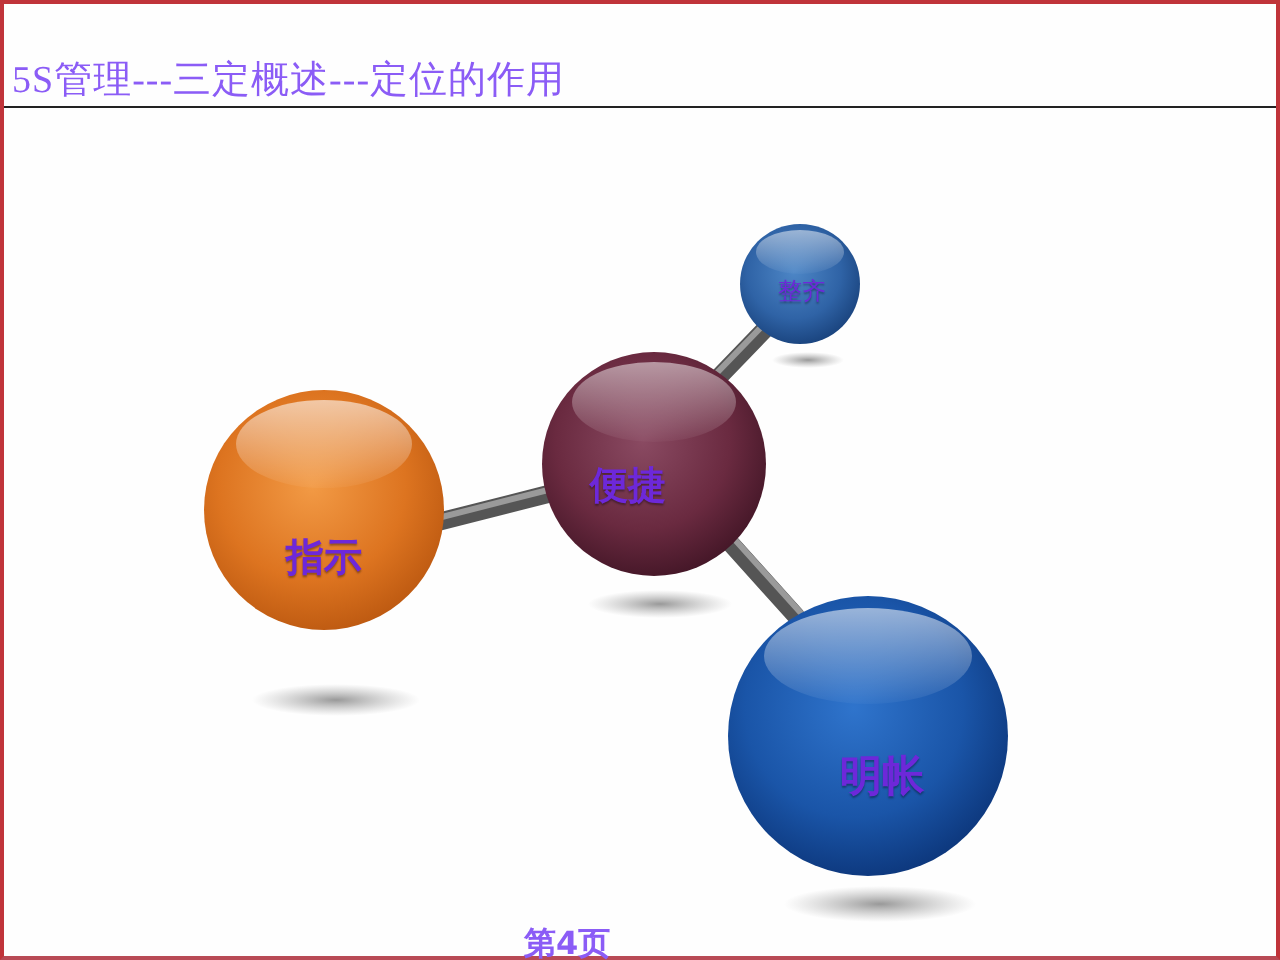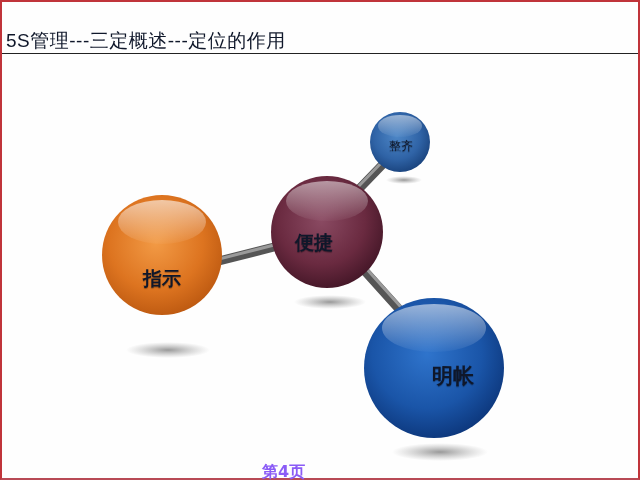--- a/index.html
+++ b/index.html
@@ -1,21 +1,21 @@
 <!DOCTYPE html>
 <html><head>
   <meta charset="utf-8">
   <style>
     html, body { margin: 0; padding: 0; }
     body { width: 640px; height: 480px; background: #ffffff; overflow: hidden; position: relative; font-family: "DejaVu Sans", sans-serif; }
     .slide { position: absolute; left: 0; top: 0; width: 640px; height: 480px; box-sizing: border-box; border: 2px solid #c0343a; border-bottom: 2px solid #b84a55; background: #fefefe; }
-    .title { position: absolute; left: 6px; top: 30px; font-family: Liberation Sans, sans-serif; font-size: 19px; color: #0f172a; letter-spacing: 0.5px; white-space: nowrap; line-height: 22px; }
+    .title { position: absolute; left: 6px; top: 30px; font-family: Liberation Serif, serif; font-size: 19px; color: #8b5cf6; letter-spacing: 0.5px; white-space: nowrap; line-height: 22px; }
     .title-rule { position: absolute; left: 2px; right: 2px; top: 53px; height: 1px; background: #222; }
     svg.diagram { position: absolute; left: 0; top: 0; }
-    .label { position: absolute; color: #0f172a; font-family: "DejaVu Sans", sans-serif; font-weight: bold; transform: translate(-50%, -50%); white-space: nowrap; text-shadow: 0 1px 1px rgba(0,0,0,0.35); }
+    .label { position: absolute; color: #6d28d9; font-family: "DejaVu Sans", sans-serif; font-weight: bold; transform: translate(-50%, -50%); white-space: nowrap; text-shadow: 0 1px 1px rgba(0,0,0,0.35); }
     .l-zhishi { font-size: 19px; }
     .l-bianjie { font-size: 19px; }
     .l-zhengqi { font-size: 12px; font-weight: normal; }
     .l-mingzhang { font-size: 21px; }
     .page-no { position: absolute; left: 262px; top: 462px; font-size: 16px; font-weight: bold; color: #8b5cf6; }
   </style>
 </head>
 <body>
 
 <div class="slide"></div>
@@ -84,15 +84,15 @@
   </g>
   <g>
     <circle cx="434" cy="368" r="70" fill="url(#g-blue-l)"></circle>
     <ellipse cx="434" cy="328" rx="52" ry="24" fill="url(#g-gloss)" opacity="0.65"></ellipse>
   </g>
 </svg>
 
 <div class="label l-zhishi" style="left:162px; top:279px;">指示</div>
 <div class="label l-bianjie" style="left:314px; top:243px;">便捷</div>
 <div class="label l-zhengqi" style="left:401px; top:146px;">整齐</div>
-<div class="label l-mingzhang" style="left:441px; top:376px;margin-left:12px;">明帐</div>
+<div class="label l-mingzhang" style="left:441px; top:388px;">明帐</div>
 
 <div class="page-no">第4页</div>
 
 </body></html>

